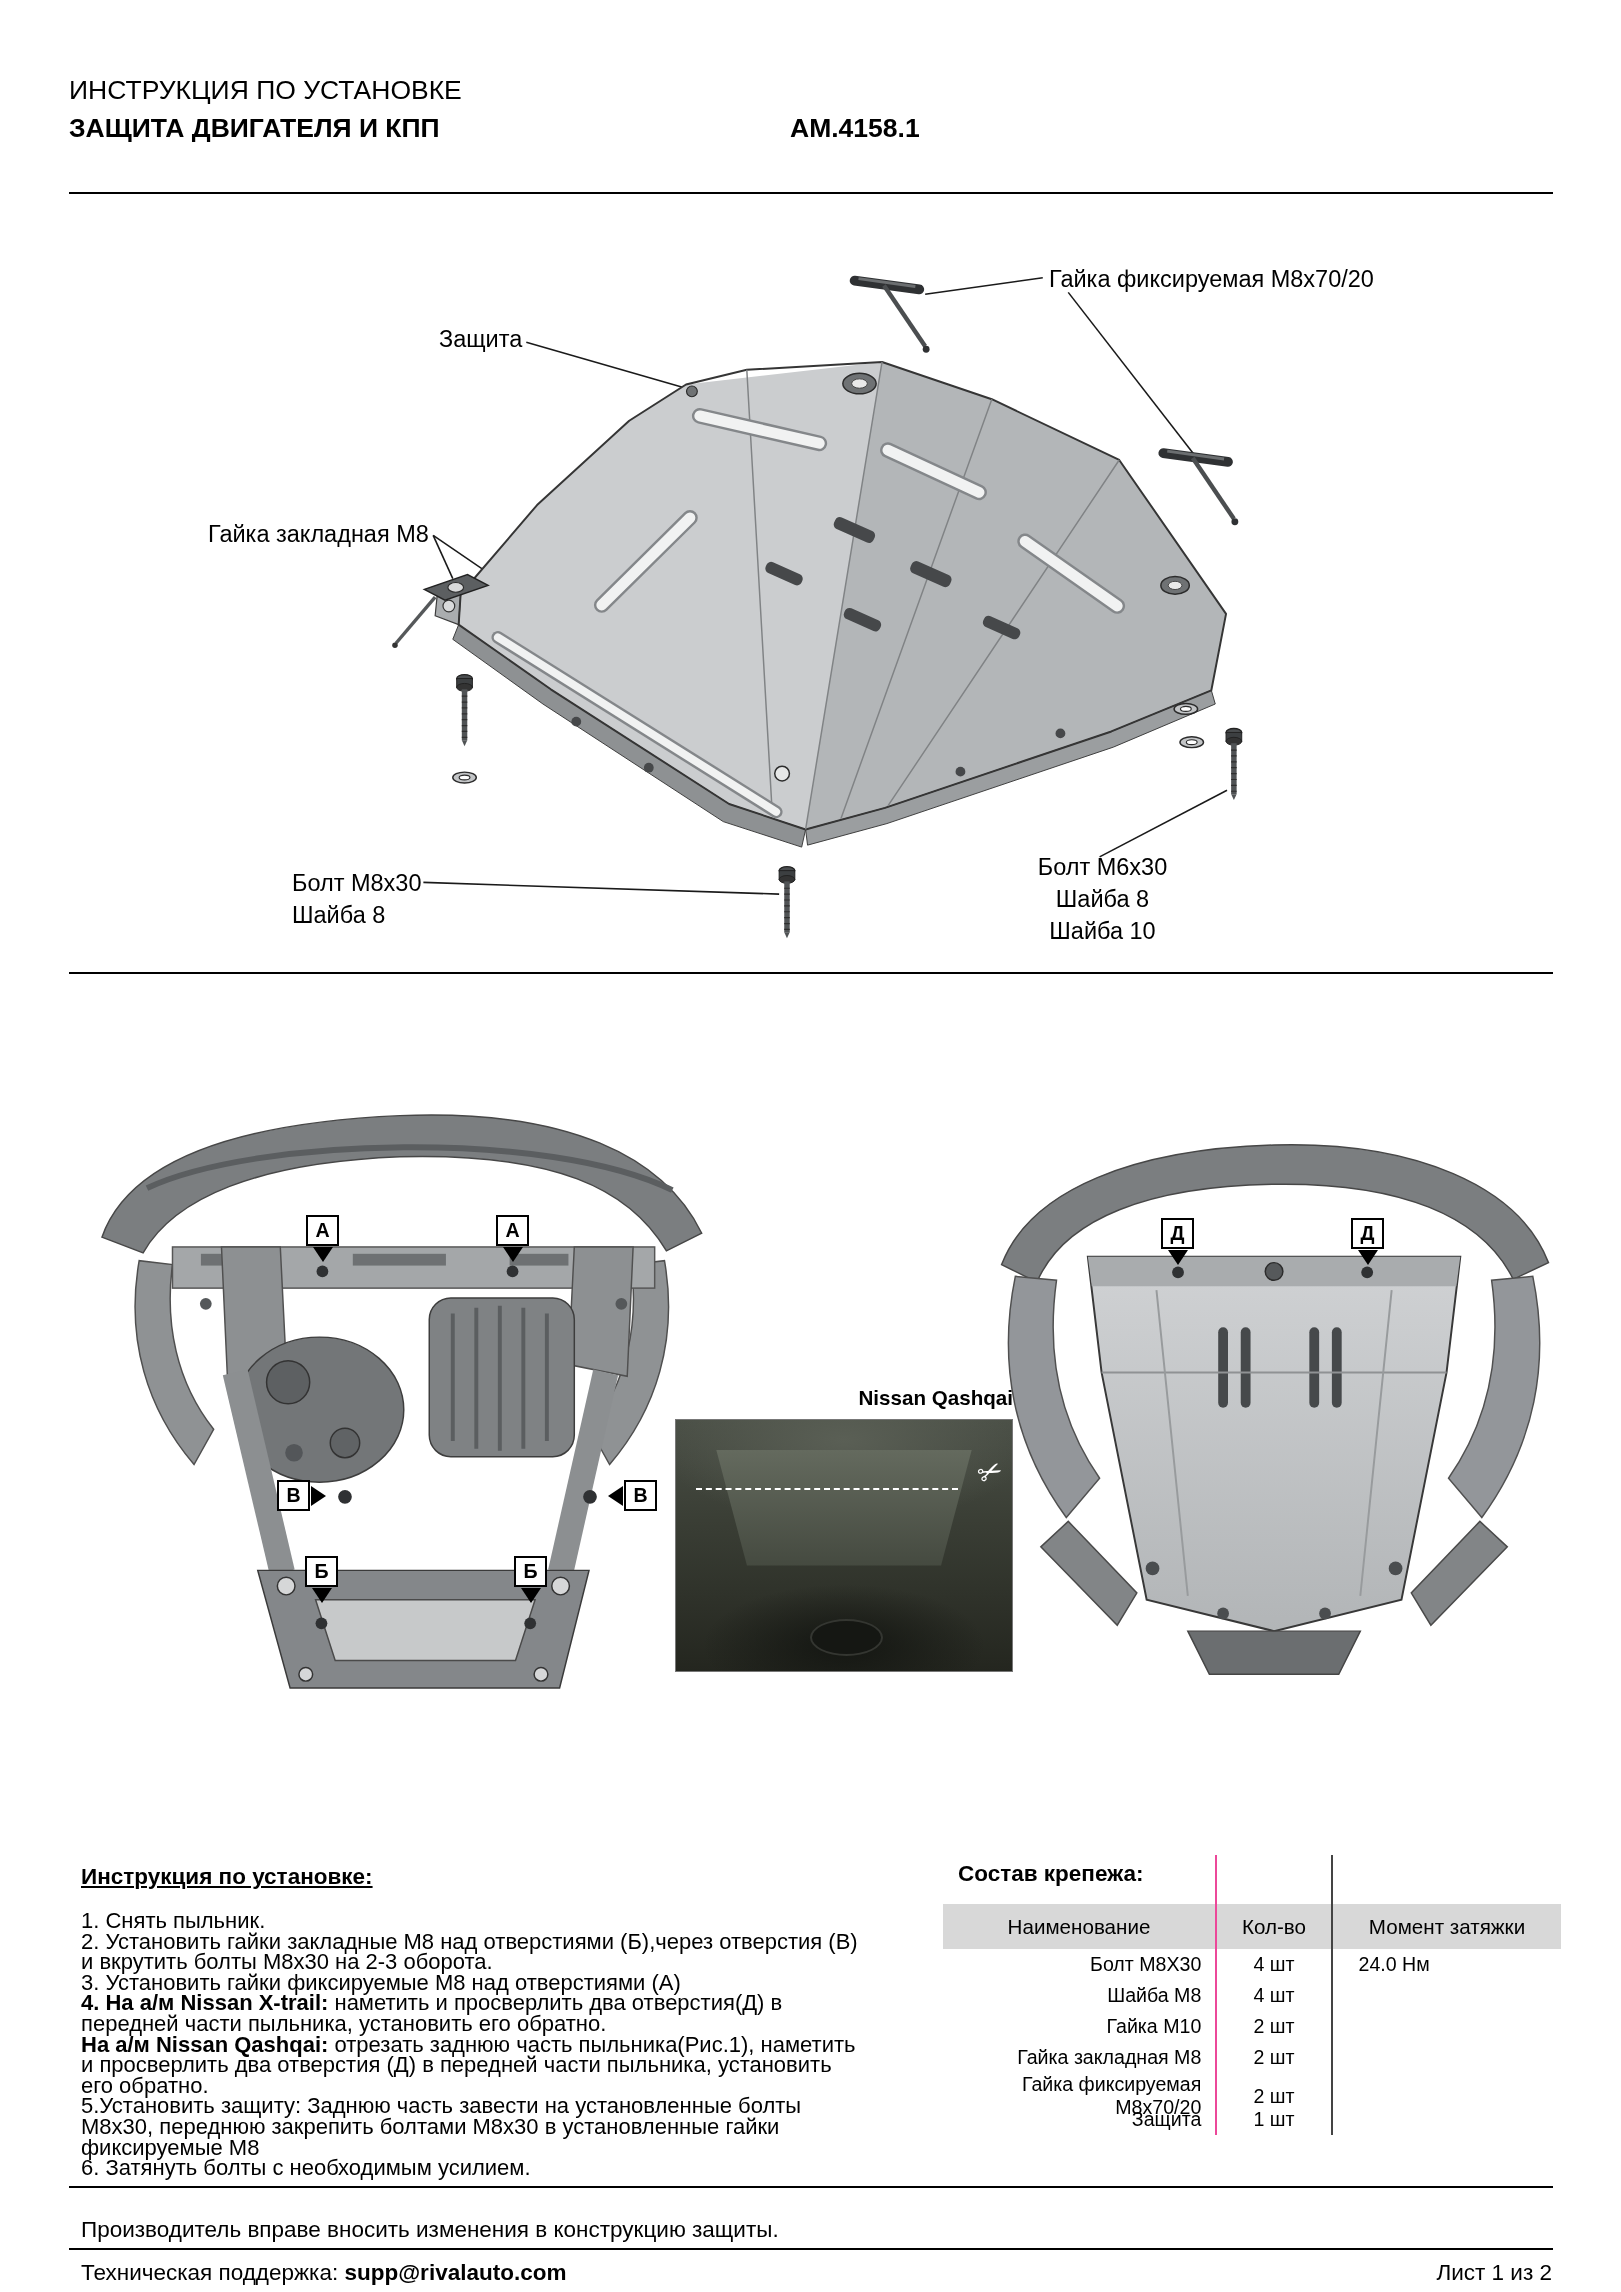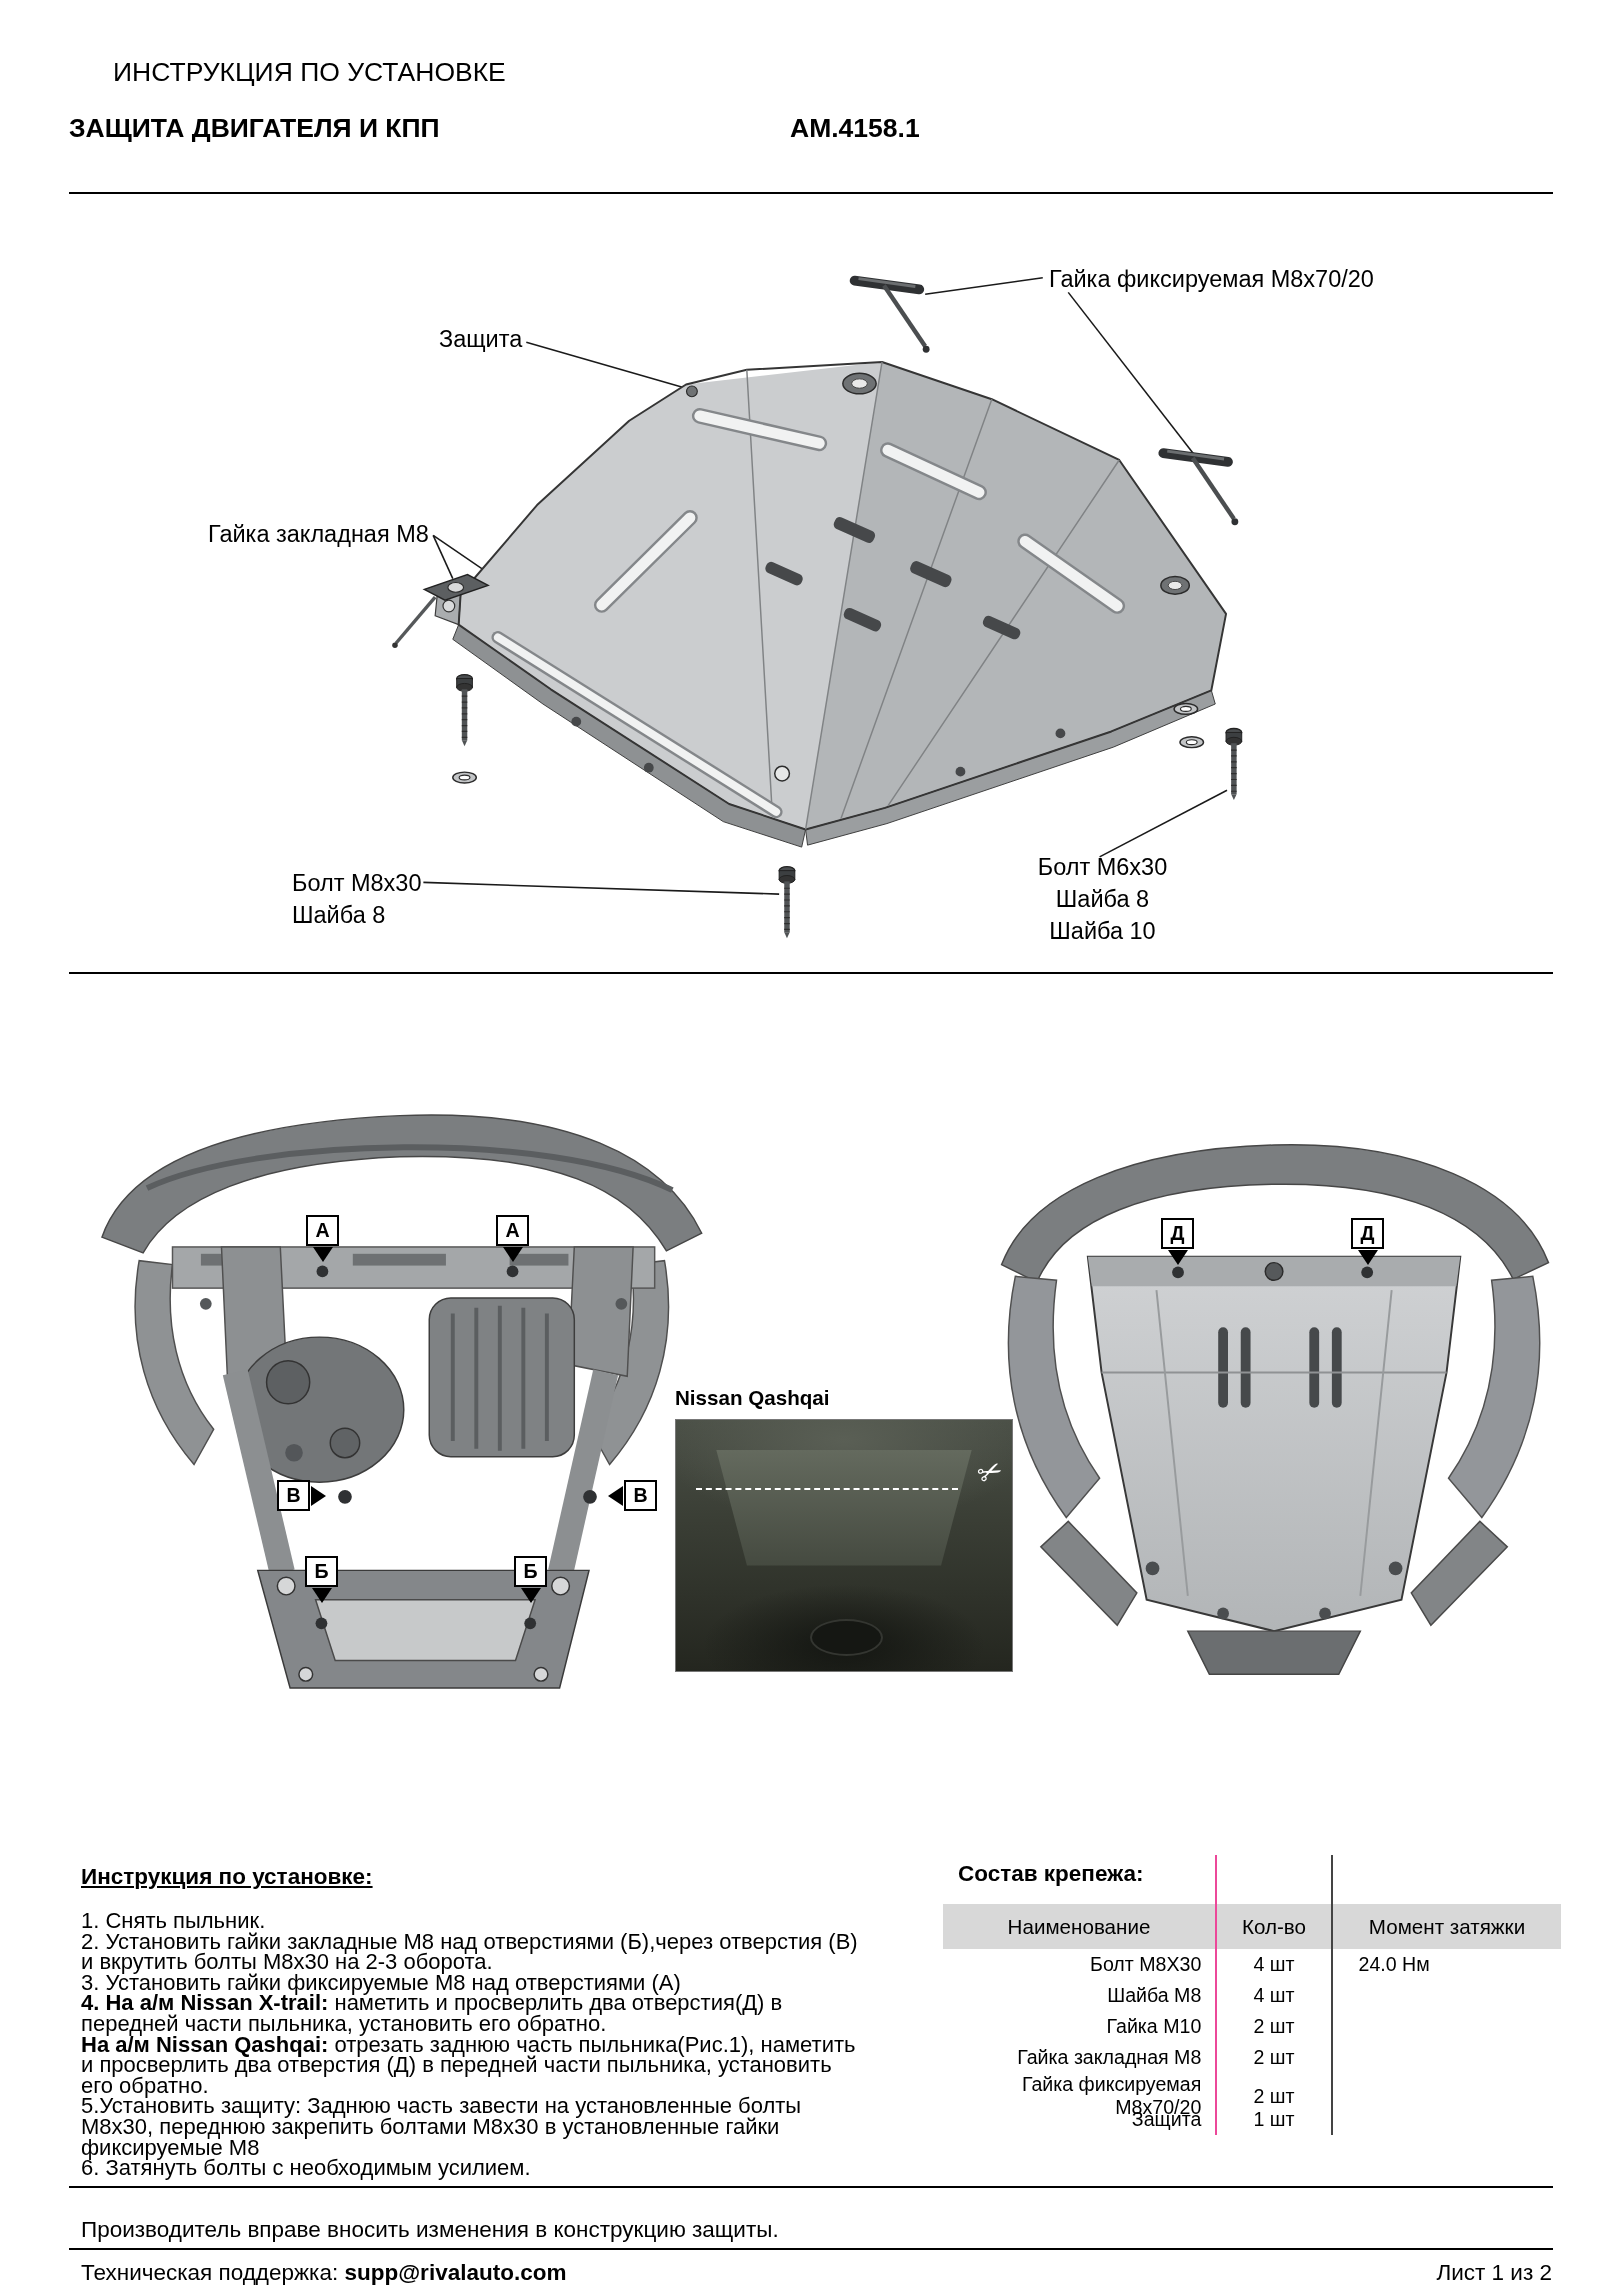--- a/index.html
+++ b/index.html
@@ -30,21 +30,21 @@
     background:linear-gradient(180deg,#646a5e,#454a40);
     clip-path:polygon(0 0,100% 0,88% 100%,12% 100%);
   }
   .photo-muffler {
     position:absolute; left:40%; bottom:6%; width:73px; height:37px;
     border-radius:50%; background:#151713; border:2px solid #343631;
   }
   .photo-cutline { position:absolute; left:6%; top:27%; width:78%; border-top:2.9px dashed #fff; }
   .photo-scissors { position:absolute; right:3%; top:14%; color:#fff; font-size:29px; transform:rotate(-25deg); }
   .photo-caption {
-    position:absolute; left:675px; top:1386px; width:338px; text-align:left;
+    position:absolute; left:675px; top:1386px; width:338px; text-align:right;
     font-weight:bold; font-size:20.6px; z-index:5;
   }
 
   
   .marker {
     position:absolute; width:33px; height:31px; background:#fff; border:2.9px solid #000;
     display:flex; align-items:center; justify-content:center;
     font-weight:bold; font-size:19.6px; z-index:6;
   }
   .arr { position:absolute; width:0; height:0; }
@@ -236,21 +236,21 @@
       <path d="M 1124,1400 L 1476,1400" stroke="#8f9294" stroke-width="2" fill="none"></path>
       <path d="M 1180,1316 L 1212,1628 M 1420,1316 L 1388,1628" stroke="#989b9d" stroke-width="2" fill="none"></path>
       <circle cx="1176" cy="1600" r="7" fill="#4a4d4f"></circle>
       <circle cx="1424" cy="1600" r="7" fill="#4a4d4f"></circle>
       <circle cx="1248" cy="1646" r="6" fill="#4a4d4f"></circle>
       <circle cx="1352" cy="1646" r="6" fill="#4a4d4f"></circle>
       <path d="M 1212,1664 L 1388,1664 L 1366,1708 L 1234,1708 Z" fill="#6b6e70" stroke="#454545"></path>
     </g>
   </svg>
 
-  <div class="abs h1" style="left:69px; top:56px;margin-left:44px;">ИНСТРУКЦИЯ ПО УСТАНОВКЕ</div>
+  <div class="abs h1" style="left:69px; top:74px;">ИНСТРУКЦИЯ ПО УСТАНОВКЕ</div>
   <div class="abs h1 b" style="left:69px; top:112px;">ЗАЩИТА ДВИГАТЕЛЯ И КПП</div>
   <div class="abs h1 b" style="left:790px; top:112px;">АМ.4158.1</div>
   <div class="hr" style="left:69px; top:192px; width:1484px;"></div>
 
   <div class="dlabel" style="left:1049px; top:263px;">Гайка фиксируемая М8х70/20</div>
   <div class="dlabel" style="left:439px; top:323px;">Защита</div>
   <div class="dlabel" style="left:208px; top:518px;">Гайка закладная М8</div>
   <div class="dlabel" style="left:292px; top:867px;">
     <div>Болт М8х30</div>
     <div>Шайба 8</div>

